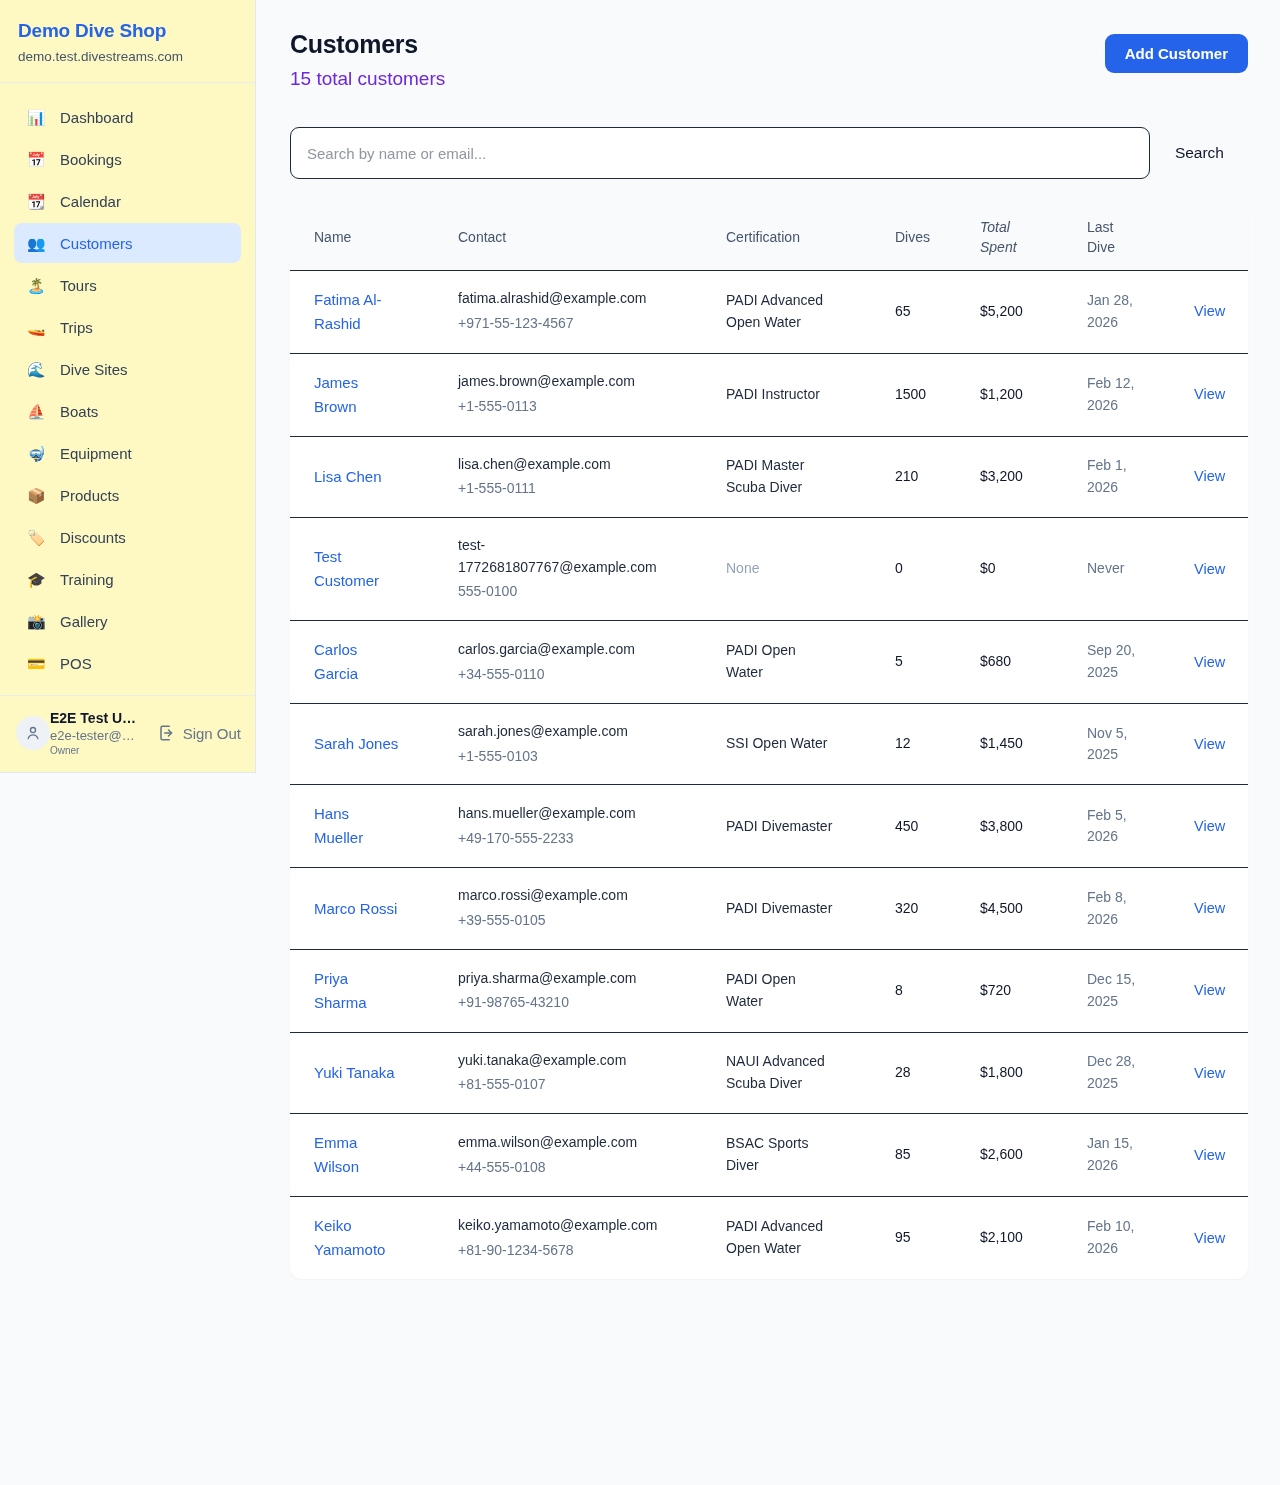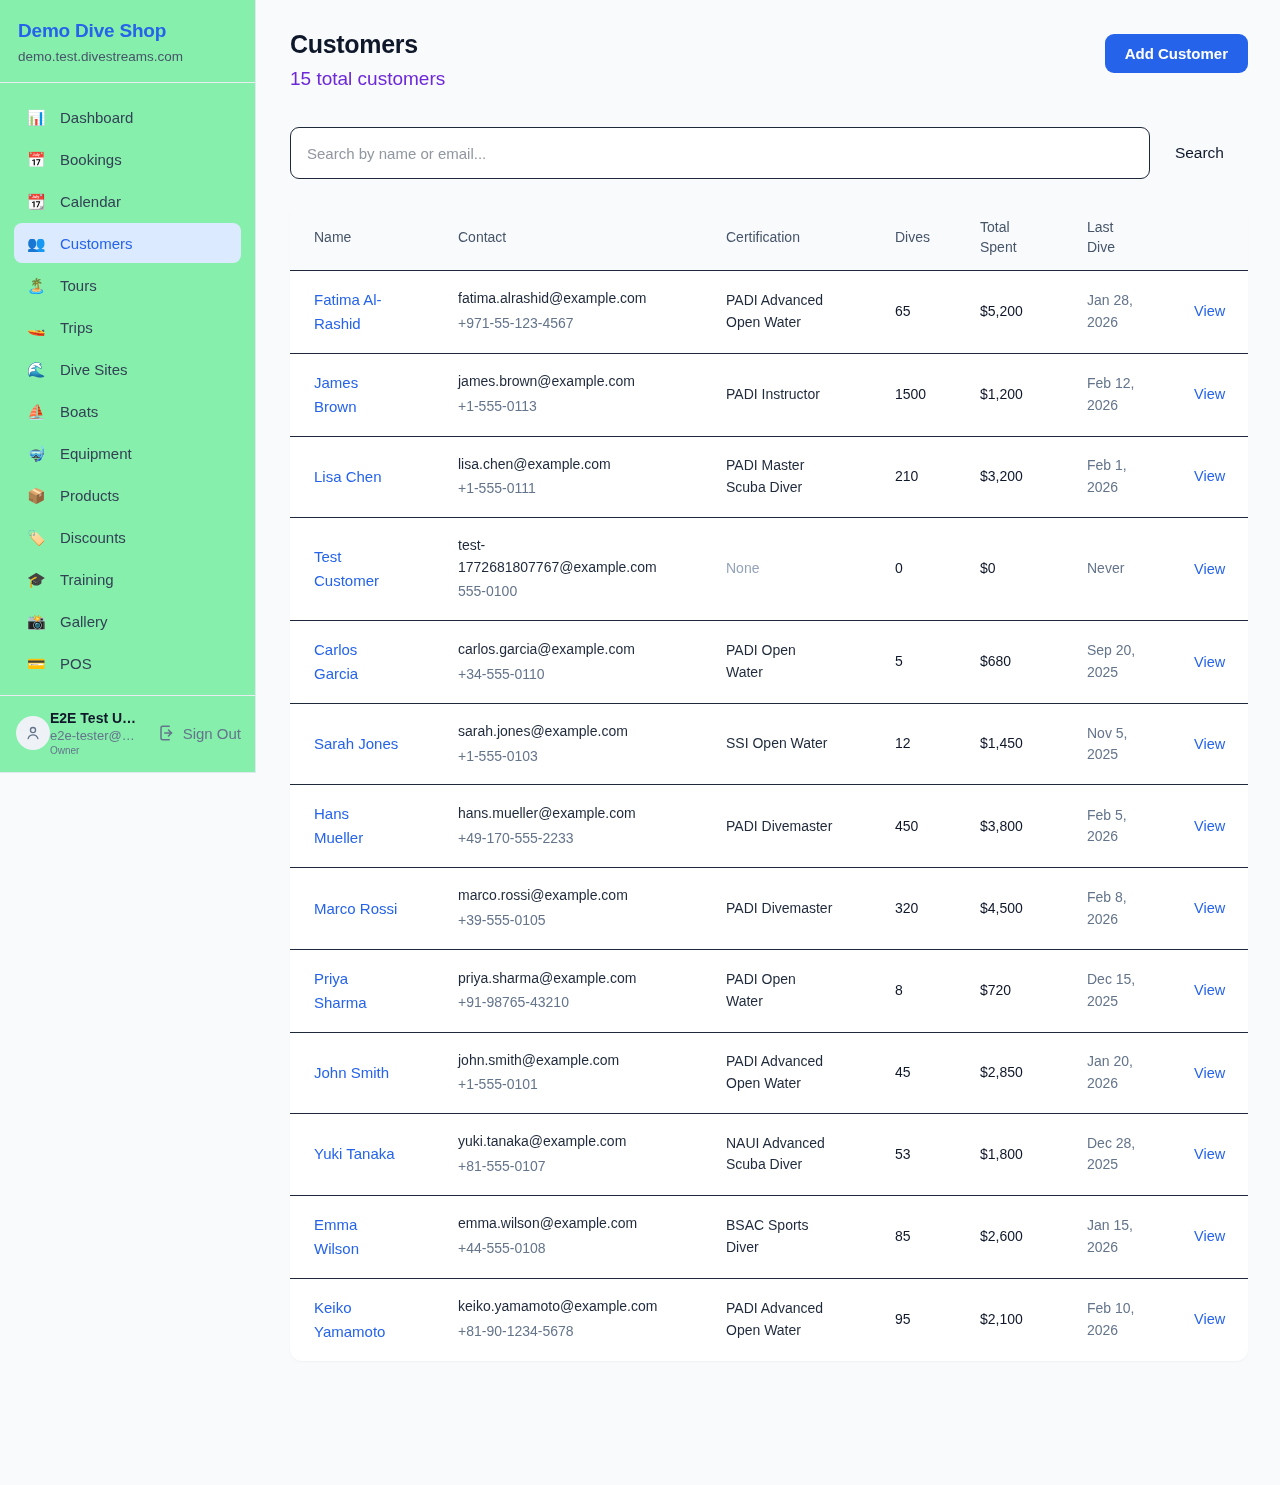--- a/index.html
+++ b/index.html
@@ -9,21 +9,21 @@
     background: #f8fafc;
     color: #0f172a;
     min-height: 1485px;
   }
   .app { display: flex; align-items: flex-start; width: 1280px; }
 
   
   .sidebar {
     width: 256px;
     flex: 0 0 256px;
-    background: #86efac;
+    background: #fef9c3;
     border-right: 1px solid #e2e8f0;
     border-bottom: 1px solid #e2e8f0;
   }
   .sidebar-header { padding: 20px 18px 18px 18px; border-bottom: 1px solid #e9edf2; }
   .shop-title { color: #2563eb; font-size: 19px; font-weight: 700; letter-spacing: -0.2px; }
   .shop-domain { color: #475569; font-size: 13.5px; margin-top: 7px; }
   .nav { padding: 12px 0 10px 0; }
   .nav-item {
     display: flex; align-items: center; gap: 13px;
     height: 40px; margin: 2px 14px; padding: 0 13px;
@@ -82,21 +82,21 @@
     border-radius: 12px; overflow: hidden;
     box-shadow: 0 1px 2px rgba(15,23,42,0.04);
   }
   table { width: 100%; border-collapse: collapse; table-layout: fixed; }
   thead th {
     background: #f8fafc; text-align: left; vertical-align: middle;
     color: #475569; font-size: 14px; font-weight: 400;
     padding: 12px 12px 12px 0; height: 62px; line-height: 1.45;
   }
   thead th:first-child { padding-left: 24px; }
-  th:nth-child(5) .th-label { max-width: 46px; }
+  th:nth-child(5) .th-label { max-width: 46px; font-style: italic; }
   th:nth-child(6) .th-label { max-width: 46px; }
   tbody tr { border-top: 1px solid #1e293b; }
   td {
     padding: 17px 12px 17px 0; vertical-align: middle;
     font-size: 14px; color: #1e293b; line-height: 1.55;
   }
   td:first-child { padding-left: 24px; }
   .name-link {
     color: #2563eb; text-decoration: none; font-size: 15px; font-weight: 500;
     display: inline-block; max-width: 86px; line-height: 1.6;
@@ -431,51 +431,33 @@
                 <div class="cert-wrap">PADI Open Water</div>
               </td>
     <td class="dives-cell">8</td>
     <td class="spent-cell">$720</td>
     <td>
                 <div class="date-wrap">Dec 15, 2025</div>
               </td>
     <td><a href="#" class="view-link">View</a></td>
   </tr>
 
-  <tr>
-    <td><a href="#" class="name-link">John Smith</a></td>
-    <td>
-      <div class="contact-wrap">
-        <div class="c-email">john.smith@example.com</div>
-        <div class="c-phone">+1-555-0101</div>
-      </div>
-    </td>
-    <td>
-                <div class="cert-wrap">PADI Advanced Open Water</div>
-              </td>
-    <td class="dives-cell">45</td>
-    <td class="spent-cell">$2,850</td>
-    <td>
-                <div class="date-wrap">Jan 20, 2026</div>
-              </td>
-    <td><a href="#" class="view-link">View</a></td>
-  </tr>
 
   <tr>
     <td><a href="#" class="name-link">Yuki Tanaka</a></td>
     <td>
       <div class="contact-wrap">
         <div class="c-email">yuki.tanaka@example.com</div>
         <div class="c-phone">+81-555-0107</div>
       </div>
     </td>
     <td>
                 <div class="cert-wrap">NAUI Advanced Scuba Diver</div>
               </td>
-    <td class="dives-cell">53</td>
+    <td class="dives-cell">28</td>
     <td class="spent-cell">$1,800</td>
     <td>
                 <div class="date-wrap">Dec 28, 2025</div>
               </td>
     <td><a href="#" class="view-link">View</a></td>
   </tr>
 
   <tr>
     <td><a href="#" class="name-link">Emma Wilson</a></td>
     <td>

